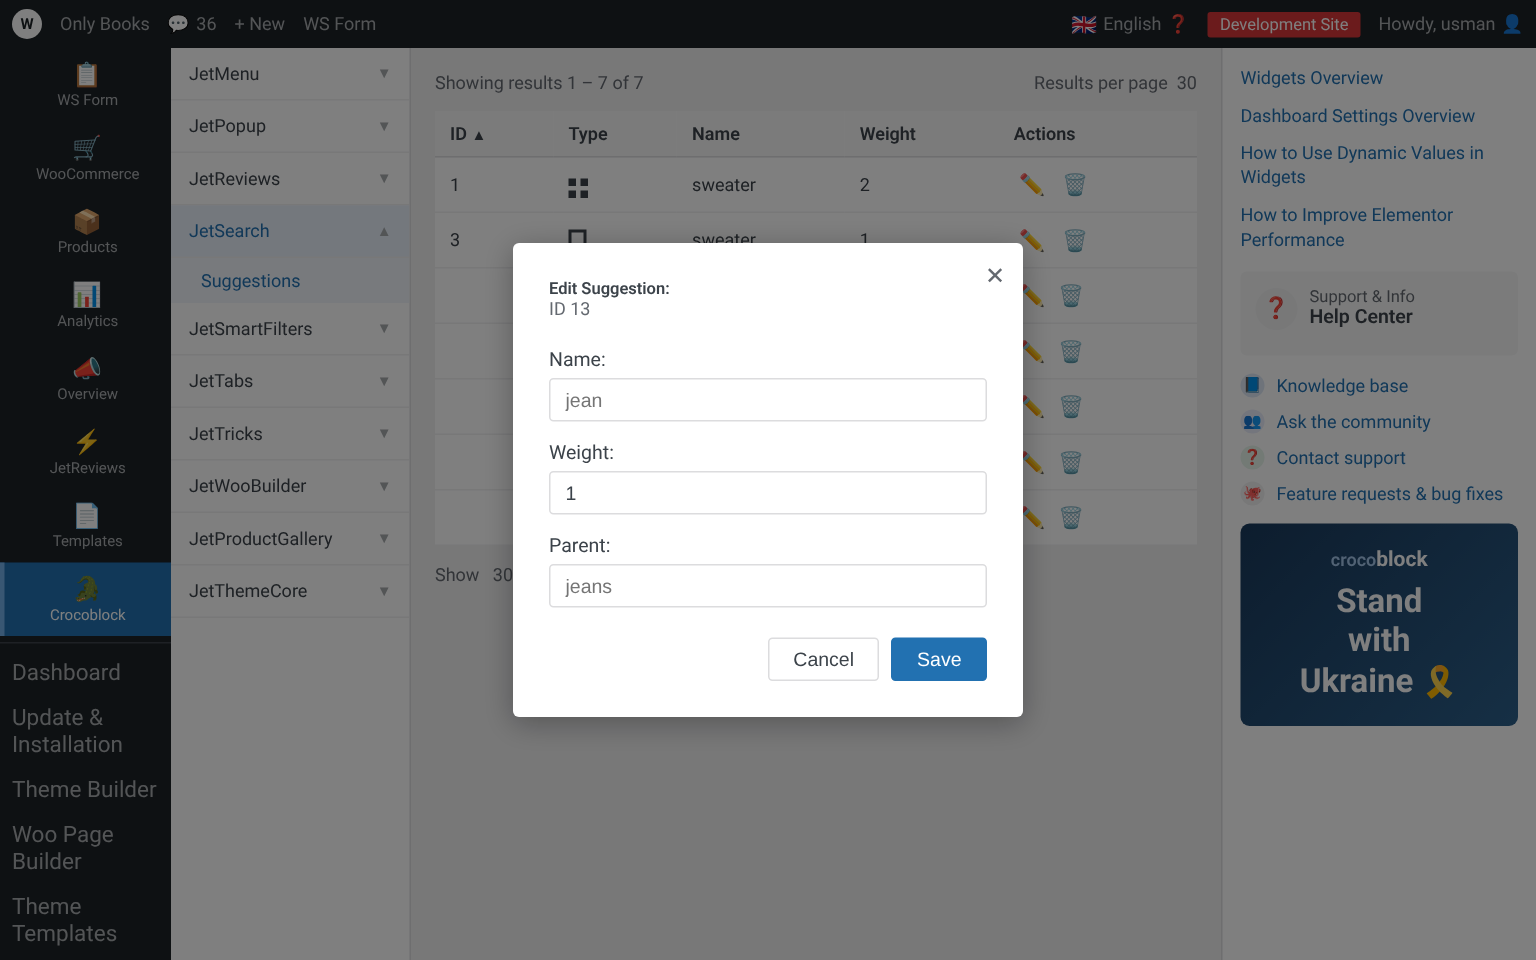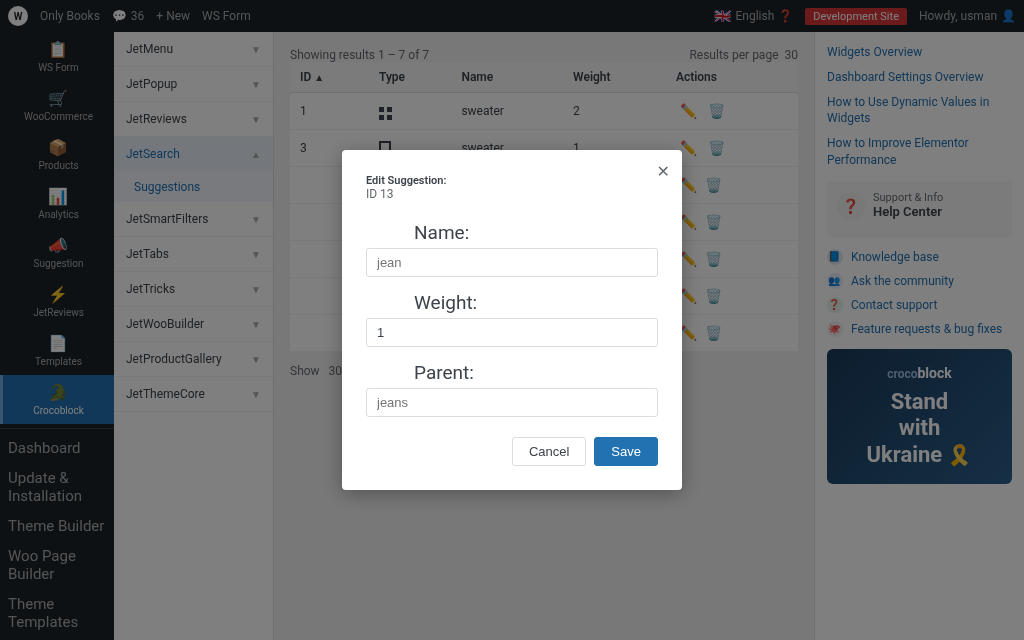--- a/index.html
+++ b/index.html
@@ -78,21 +78,21 @@
     .plugin-sub-item {
       padding: 8px 20px;
       font-size: 12px;
       cursor: pointer;
       color: #2271b1;
       background: #f0f5fb;
     }
 
     
     #main-content { flex: 1; overflow-y: auto; padding: 16px; background: #f0f0f1; }
-    .showing-text { font-size: 12px; color: #646970; display: flex; justify-content: space-between; align-items: center; }
+    .showing-text { font-size: 12px; color: #646970; margin-bottom: 12px; display: flex; justify-content: space-between; align-items: center; }
     .results-per-page { display: flex; align-items: center; gap: 6px; }
 
     
     .data-table { width: 100%; border-collapse: collapse; background: #fff; font-size: 12px; }
     .data-table th { background: #f6f7f7; border-bottom: 1px solid #dcdcde; padding: 8px 10px; text-align: left; font-weight: 600; }
     .data-table td { padding: 8px 10px; border-bottom: 1px solid #f0f0f1; }
     .action-btn { background: none; border: none; cursor: pointer; padding: 2px 4px; font-size: 14px; }
     .edit-btn { color: #2271b1; }
     .delete-btn { color: #d63638; }
     .grid-icon { display: inline-grid; grid-template-columns: 1fr 1fr; gap: 2px; width: 14px; height: 14px; }
@@ -133,21 +133,21 @@
       box-shadow: 0 4px 20px rgba(0,0,0,0.3);
     }
     .modal-close {
       position: absolute;
       top: 12px; right: 12px;
       background: none; border: none; cursor: pointer; font-size: 16px; color: #646970;
     }
     .modal-title { font-size: 11px; font-weight: 600; margin-bottom: 0; }
     .modal-subtitle { font-size: 12px; color: #646970; margin-bottom: 20px; }
     .form-row { margin-bottom: 14px; }
-    .form-label { font-size: 19px; margin-bottom: 4px; display: block; margin-left: 48px; }
+    .form-label { font-size: 13px; margin-bottom: 4px; display: block; }
     .form-input {
       width: 100%;
       padding: 6px 10px;
       border: 1px solid #dcdcde;
       border-radius: 3px;
       font-size: 13px;
       color: #3c434a;
     }
     .modal-actions { display: flex; justify-content: flex-end; gap: 8px; margin-top: 20px; }
     .btn-cancel { background: #fff; border: 1px solid #dcdcde; color: #3c434a; padding: 6px 16px; border-radius: 3px; cursor: pointer; font-size: 13px; }
@@ -203,21 +203,21 @@
     <div class="sidebar-item">
       <span class="sidebar-item-icon">📦</span>
       <span>Products</span>
     </div>
     <div class="sidebar-item">
       <span class="sidebar-item-icon">📊</span>
       <span>Analytics</span>
     </div>
     <div class="sidebar-item">
       <span class="sidebar-item-icon">📣</span>
-      <span>Suggestion</span>
+      <span>Overview</span>
     </div>
     <div class="sidebar-item">
       <span class="sidebar-item-icon">⚡</span>
       <span>JetReviews</span>
     </div>
     <div class="sidebar-item">
       <span class="sidebar-item-icon">📄</span>
       <span>Templates</span>
     </div>
     <div class="sidebar-item active">

